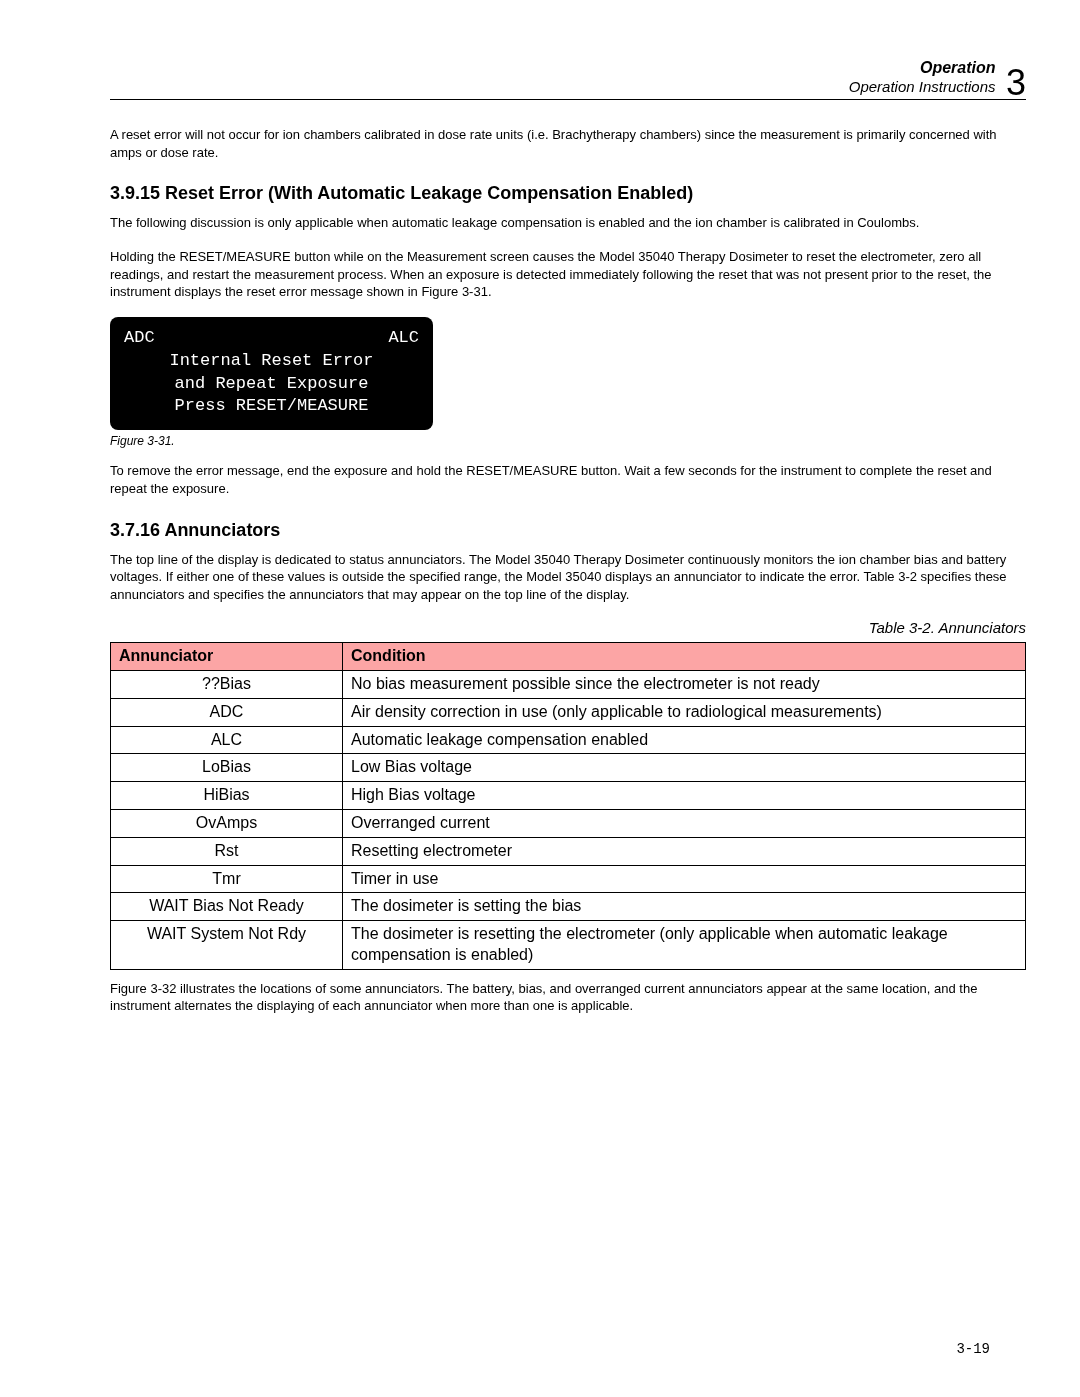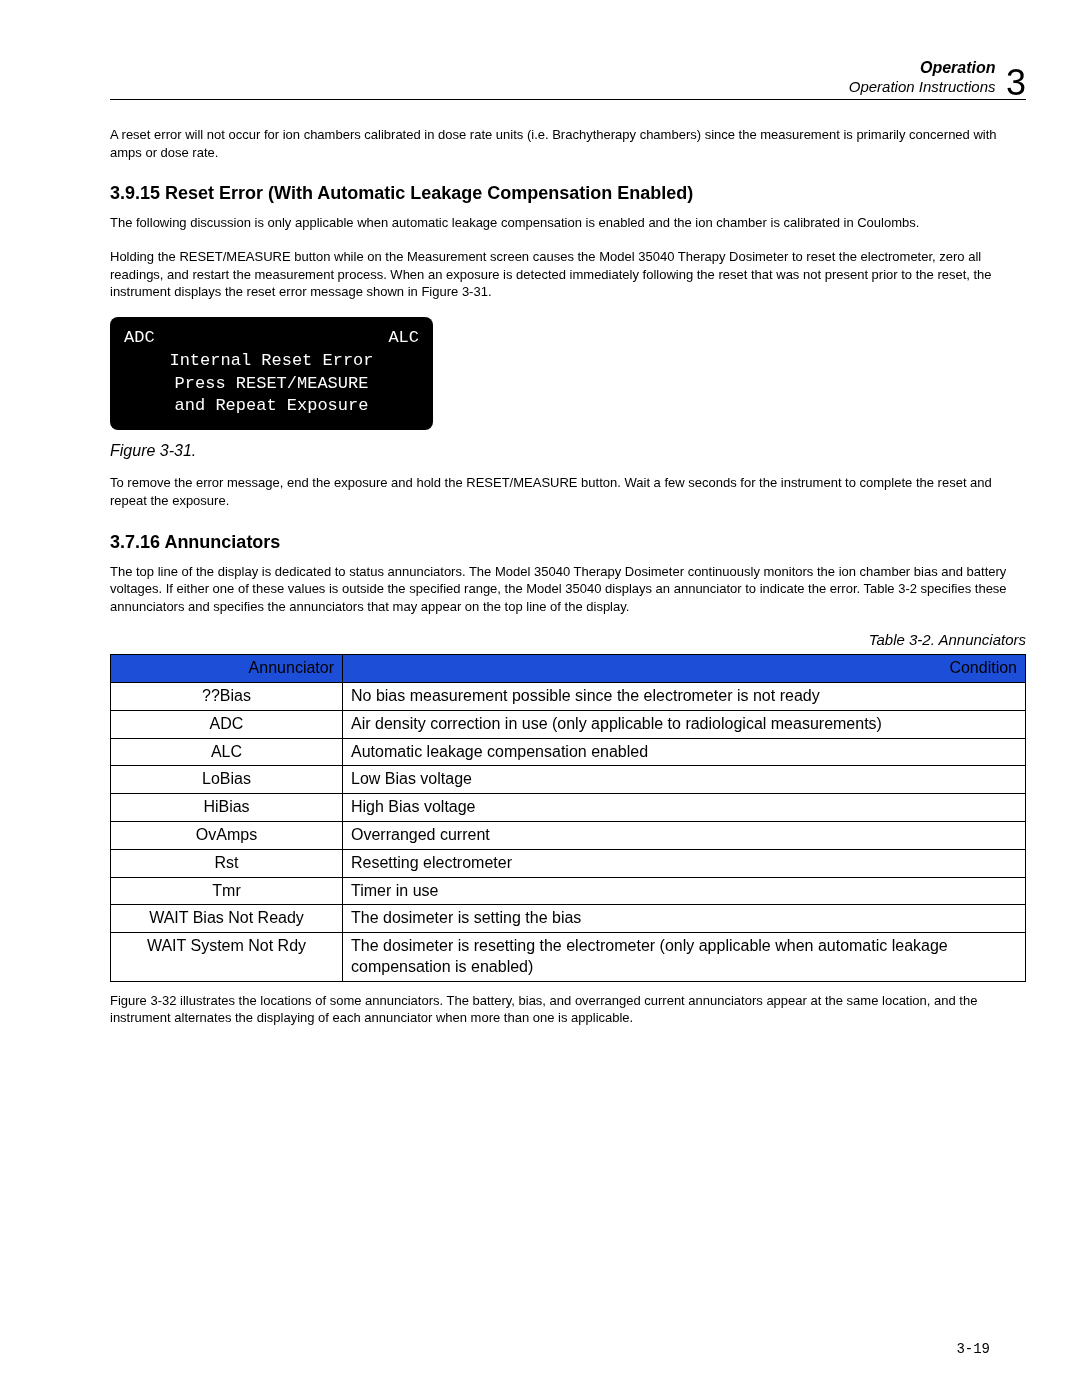--- a/index.html
+++ b/index.html
@@ -51,37 +51,37 @@
     width: 295px;
     padding: 10px 14px 12px;
     font-family: "Courier New", monospace;
     font-size: 17px;
     line-height: 1.35;
     margin-top: 6px;
   }
   .lcd-row { display: flex; justify-content: space-between; }
   .lcd-center { text-align: center; display: block; }
   .fig-caption {
-    font-style: italic; font-size: 16px; margin: 12px 0 14px;
+    font-style: italic; font-size: 12px; margin: 4px 0 14px;
     display: flex;
   }
   .fig-caption .lbl { width: 120px; flex: 0 0 auto; }
   .tbl-caption { font-style: italic; font-size: 15px; margin: 14px 0 6px; text-align: right; }
   table.ann {
     width: 100%;
     border-collapse: collapse;
     font-size: 16px;
   }
   table.ann th, table.ann td {
     border: 1px solid #000;
     padding: 3px 8px;
     vertical-align: top;
     line-height: 1.3;
   }
-  table.ann th { font-weight: normal; text-align: right; background:#1d4ed8; }
+  table.ann th { font-weight: bold; text-align: left; background:#fca5a5; }
   table.ann td.col-a { text-align: center; width: 215px; }
   .page-num {
     position: absolute;
     bottom: 40px;
     right: 90px;
     font-size: 14px;
     font-family: Liberation Mono, monospace;
   }
 </style>
 </head>
@@ -104,22 +104,22 @@
     <h2>3.9.15 Reset Error (With Automatic Leakage Compensation Enabled)</h2>
     <p>The following discussion is only applicable when automatic leakage compensation is enabled and the ion chamber is calibrated in Coulombs.</p>
     <p>Holding the RESET/MEASURE button while on the Measurement screen causes the Model 35040 Therapy Dosimeter to reset the electrometer, zero all readings, and restart the measurement process. When an exposure is detected immediately following the reset that was not present prior to the reset, the instrument displays the reset error message shown in Figure 3-31.</p>
 
     <div class="lcd">
       <span class="lcd-row">
         <span>ADC</span>
         <span>ALC</span>
       </span>
       <span class="lcd-center">Internal Reset Error</span>
+      <span class="lcd-center">and Repeat Exposure</span>
       <span class="lcd-center">Press RESET/MEASURE</span>
-      <span class="lcd-center">and Repeat Exposure</span>
     </div>
 
     <div class="fig-caption">
       <span class="lbl">Figure 3-31.</span>
     </div>
 
     <p>To remove the error message, end the exposure and hold the RESET/MEASURE button.  Wait a few seconds for the instrument to complete the reset and repeat the exposure.</p>
 
     <h2>3.7.16 Annunciators</h2>
     <p>The top line of the display is dedicated to status annunciators.  The Model 35040 Therapy Dosimeter continuously monitors the ion chamber bias and battery voltages.  If either one of these values is outside the specified range, the Model 35040 displays an annunciator to indicate the error.  Table 3-2 specifies these annunciators and specifies the annunciators that may appear on the top line of the display.</p>

